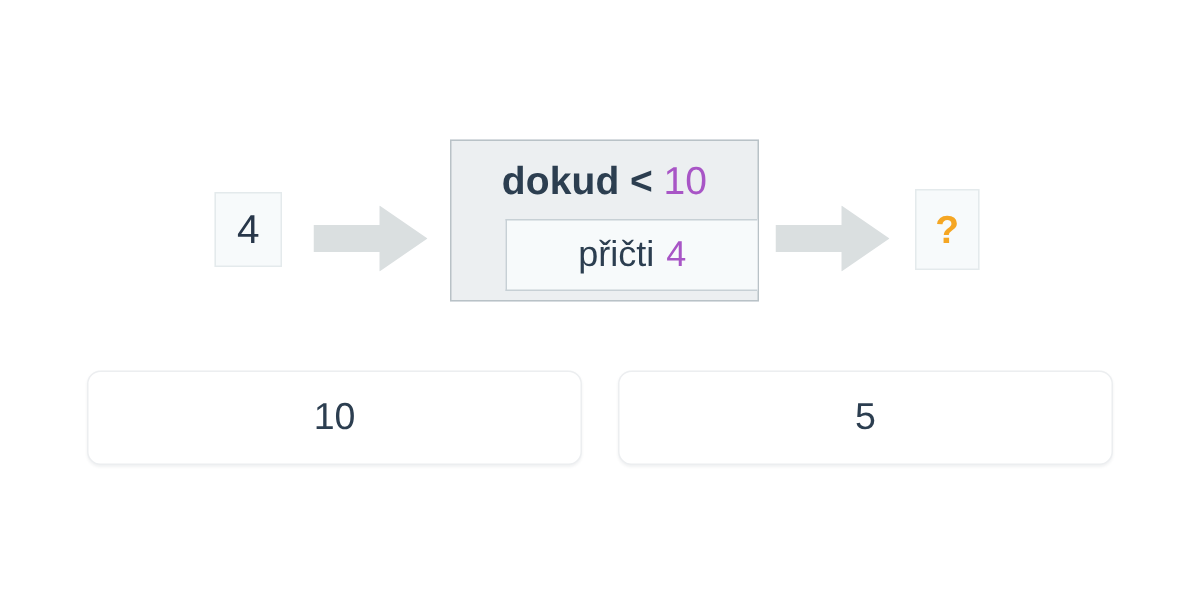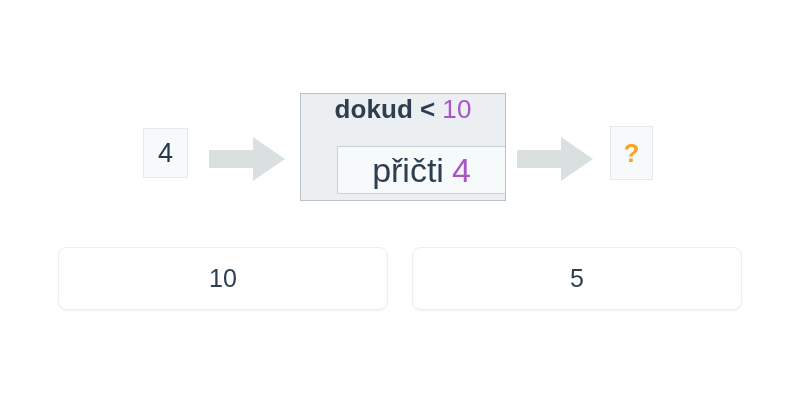--- a/index.html
+++ b/index.html
@@ -76,20 +76,21 @@
     width: 206px;
     box-sizing: border-box;
     background: #eceff1;
     border: 1px solid #b9c2c7;
     padding: 0 0 6px 0;
   }
   .loop-header {
     box-sizing: border-box;
     height: 52px;
     display: flex;
+    align-items: center;
     justify-content: center;
     gap: 7px;
     font-size: 26px;
     font-weight: 700;
     color: #2c3e50;
     letter-spacing: 0.1px;
     white-space: nowrap;
   }
   .loop-header .kw { color: #2c3e50; }
   .loop-header .op { color: #2c3e50; }
@@ -100,21 +101,21 @@
     margin-left: 36px;
     margin-right: 0px;
     background: #f7fafb;
     border: 1px solid #c7d0d5;
     border-right: none;
     height: 48px;
     display: flex;
     align-items: center;
     justify-content: center;
     gap: 8px;
-    font-size: 34px;
+    font-size: 24px;
     color: #2c3e50;
     white-space: nowrap;
   }
   .loop-body .stmt { font-weight: 400; }
   .loop-body .num { color: #a855c6; font-weight: 400; }
 
   
   .answers {
     position: absolute;
     left: 58px;

